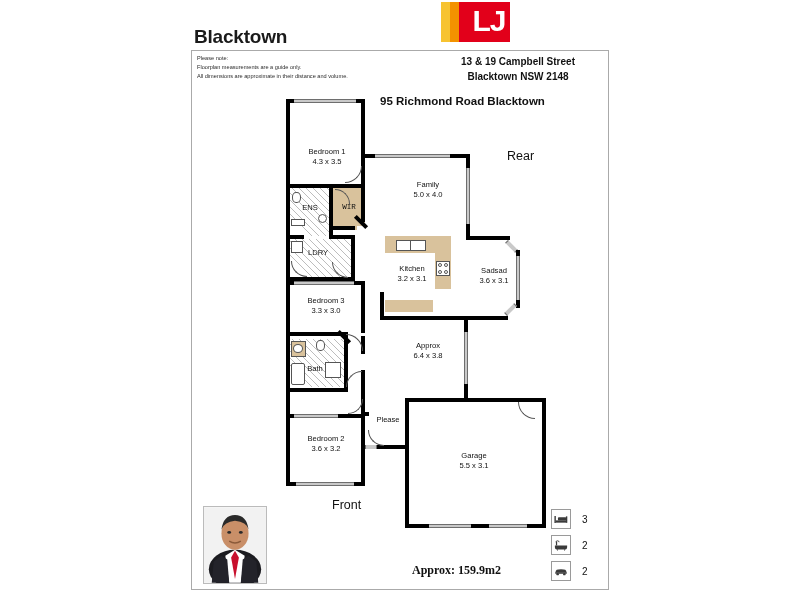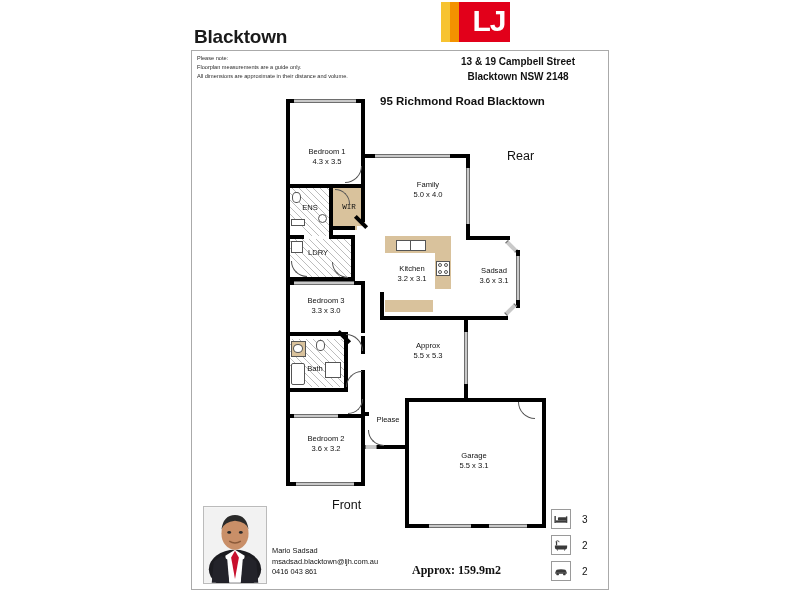--- a/index.html
+++ b/index.html
@@ -283,21 +283,21 @@
     <div class="label" style="left:386px;top:264px;width:52px;">
       <span class="nm">Kitchen</span>
       <span class="dm">3.2 x 3.1</span>
     </div>
     <div class="label" style="left:466px;top:266px;width:56px;">
       <span class="nm">Sadsad</span>
       <span class="dm">3.6 x 3.1</span>
     </div>
     <div class="label" style="left:399px;top:341px;width:58px;">
       <span class="nm">Approx</span>
-      <span class="dm">5.5 x 5.3</span>
+      <span class="dm">6.4 x 3.8</span>
     </div>
     <div class="label" style="left:445px;top:451px;width:58px;">
       <span class="nm">Garage</span>
       <span class="dm">5.5 x 3.1</span>
     </div>
 
     <div class="bigword" style="left:507px;top:149px;">Rear</div>
     <div class="bigword" style="left:332px;top:498px;text-align:right;">Front</div>
   </div>
 
@@ -310,25 +310,20 @@
       <path d="M18 50 L10 56 L8 78 L26 78 L24 54 Z" fill="#23232a"></path>
       <path d="M46 50 L54 56 L56 78 L38 78 L40 54 Z" fill="#23232a"></path>
       <ellipse cx="32" cy="27" rx="14" ry="17" fill="#c98f68"></ellipse>
       <path d="M18 23 Q20 8 32 8 Q44 8 46 23 Q44 15 32 14 Q21 15 18 23 Z" fill="#2a2a2a"></path>
       <ellipse cx="26" cy="26" rx="2" ry="1.4" fill="#2a2a2a"></ellipse>
       <ellipse cx="38" cy="26" rx="2" ry="1.4" fill="#2a2a2a"></ellipse>
       <path d="M26 35 Q32 39 38 35" stroke="#8a5a3a" stroke-width="1.4" fill="none"></path>
     </svg>
   </div>
 
-  <div class="agent-contact">
-    <div>Mario Sadsad</div>
-    <div>msadsad.blacktown@ljh.com.au</div>
-    <div>0416 043 861</div>
-  </div>
 
   <div class="approx">Approx: 159.9m2</div>
 
   <div class="spec-list">
     <div class="spec-row">
       <div class="spec-ico">
         <svg viewBox="0 0 16 12" width="14" height="11">
           <rect x="0.5" y="2" width="1.6" height="8" fill="#3b3b3b"></rect>
           <rect x="2" y="7" width="12" height="2.6" fill="#3b3b3b"></rect>
           <rect x="4.5" y="3.4" width="9.5" height="3.6" rx="1" fill="#3b3b3b"></rect>

